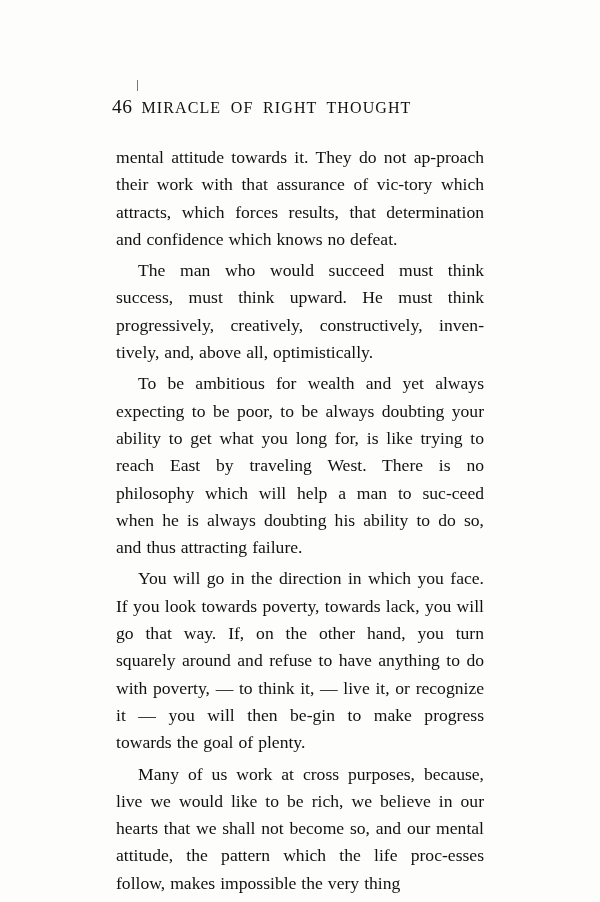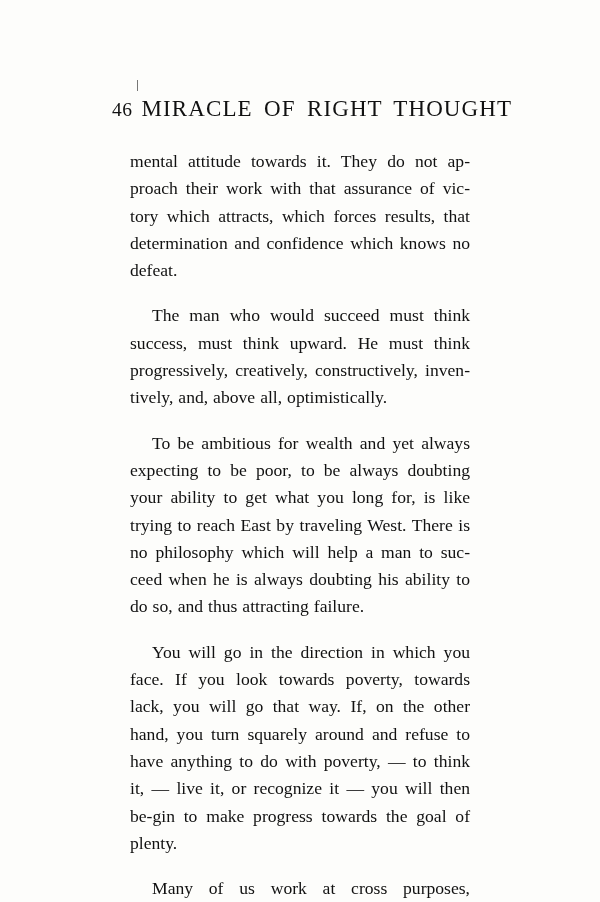--- a/index.html
+++ b/index.html
@@ -41,26 +41,26 @@
     margin-top: 16px;
     margin-bottom: 26px;
     white-space: nowrap;
   }
   .folio {
     font-size: 19.5px;
     letter-spacing: 0.5px;
     margin-right: 9px;
   }
   .running-title {
-    font-size: 23px;
+    font-size: 16px;
     letter-spacing: 1.1px;
     word-spacing: 4.5px;
   }
   .body-text p {
-    margin: 18px;
+    margin: 4px;
     font-size: 17.6px;
     line-height: 27.3px;
     text-align: justify;
     text-align-last: left;
     word-spacing: 0.6px;
     -webkit-hyphens: none;
     hyphens: none;
   }
   .body-text p.indent {
     text-indent: 22px;
@@ -80,17 +80,17 @@
     <div class="header-line">
       <span class="folio">46</span>
       <span class="running-title">MIRACLE OF RIGHT THOUGHT</span>
     </div>
 
     <div class="body-text">
       <p class="first">mental attitude towards it. They do not ap-proach their work with that assurance of vic-tory which attracts, which forces results, that determination and confidence which knows no defeat.</p>
       <p class="indent">The man who would succeed must think success, must think upward. He must think progressively, creatively, constructively, inven-tively, and, above all, optimistically.</p>
       <p class="indent">To be ambitious for wealth and yet always expecting to be poor, to be always doubting your ability to get what you long for, is like trying to reach East by traveling West. There is no philosophy which will help a man to suc-ceed when he is always doubting his ability to do so, and thus attracting failure.</p>
       <p class="indent">You will go in the direction in which you face. If you look towards poverty, towards lack, you will go that way. If, on the other hand, you turn squarely around and refuse to have anything to do with poverty, — to think it, — live it, or recognize it — you will then be-gin to make progress towards the goal of plenty.</p>
-      <p class="indent">Many of us work at cross purposes, because, while we would like to be rich, we believe in our hearts that we shall not become so, and our mental attitude, the pattern which the life proc-esses follow, makes impossible the very thing</p>
+      <p class="indent">Many of us work at cross purposes, because, live we would like to be rich, we believe in our hearts that we shall not become so, and our mental attitude, the pattern which the life proc-esses follow, makes impossible the very thing</p>
     </div>
 
   </div>
 </div>
 
 </body></html>

